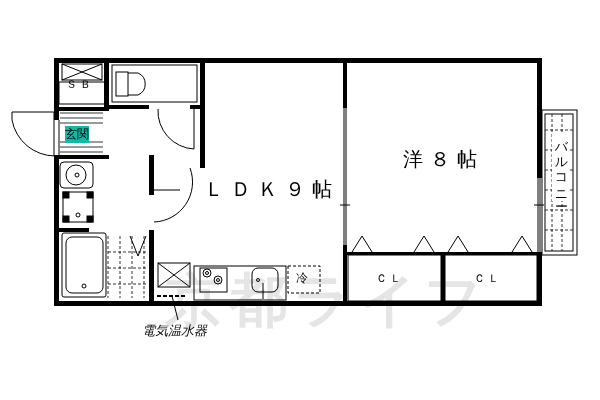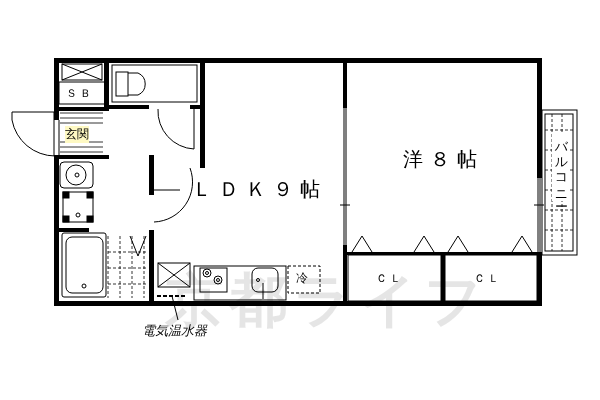--- a/index.html
+++ b/index.html
@@ -137,21 +137,21 @@
         <line x1="545" y1="170" x2="573" y2="170"></line>
       <line x1="545" y1="190" x2="573" y2="190"></line>
         <line x1="545" y1="210" x2="573" y2="210"></line>
         <line x1="545" y1="230" x2="573" y2="230"></line>
     </g>
   </g>
 </svg>
 
 <div class="wm">京都ライフ</div>
 
-<div class="lbl room-sm" style="left:66px;top:86px;text-align:center;">ＳＢ</div>
-<div class="lbl" style="left:65px;top:126px;font-size:12px;background:#fef9c3;">玄関</div>
-<div class="lbl room-big" style="left:192px;top:176px;">ＬＤＫ９帖</div>
+<div class="lbl room-sm" style="left:66px;top:77px;text-align:center;">ＳＢ</div>
+<div class="lbl" style="left:65px;top:126px;font-size:12px;background:#14b8a6;">玄関</div>
+<div class="lbl room-big" style="left:192px;top:176px;padding-left:12px;">ＬＤＫ９帖</div>
 <div class="lbl room-big" style="left:403px;top:146px;">洋８帖</div>
 <div class="lbl room-sm" style="left:376px;top:271px;">ＣＬ</div>
 <div class="lbl room-sm" style="left:474px;top:271px;">ＣＬ</div>
 <div class="lbl vert" style="left:552px;top:132px;background:#fff;">バルコニー</div>
 <div class="lbl" style="left:296px;top:270px;font-size:12px;">冷</div>
 <div class="lbl" style="left:142px;top:322px;font-size:13px;font-style:italic;">電気温水器</div>
 
 </body></html>

